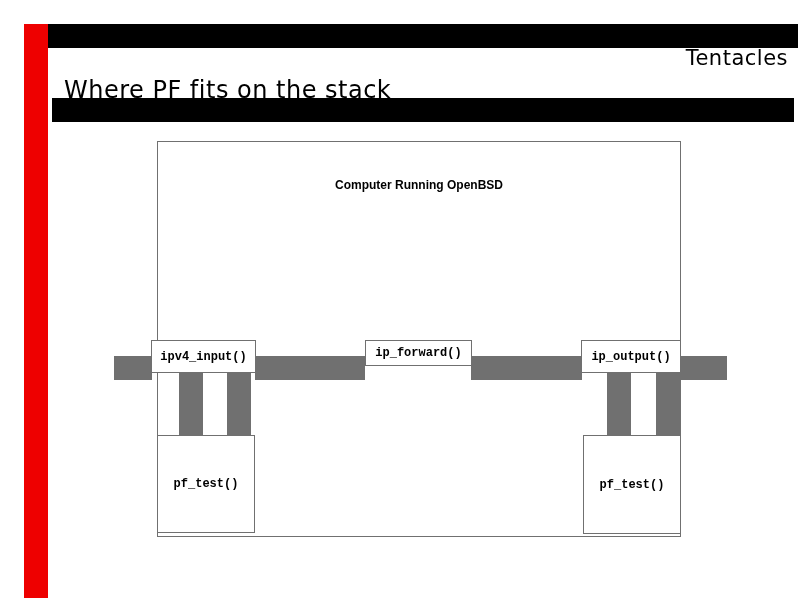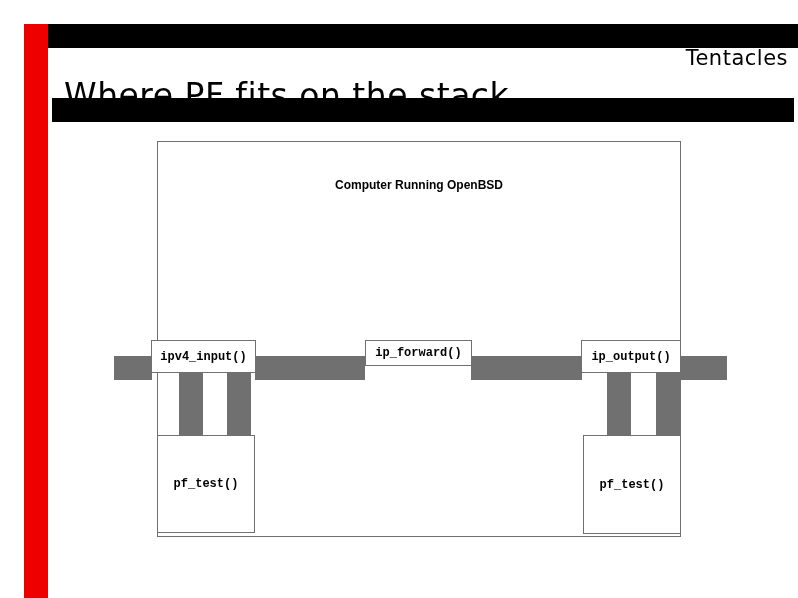--- a/index.html
+++ b/index.html
@@ -22,21 +22,21 @@
   .bottom-accent { position: absolute; left: 0; top: 590px; width: 440px; height: 8px; background: var(--accent-red); }
 
   
   .brand {
     position: absolute; top: 10px; right: 22px;
     font-size: 21px; color: var(--text-black);
     letter-spacing: 0.5px;
   }
   .title {
     position: absolute; left: 28px; top: 40px;
-    font-size: 33px; font-weight: normal; color: var(--text-black);
+    font-size: 24px; font-weight: normal; color: var(--text-black);
     letter-spacing: 0.5px; white-space: nowrap;
   }
   .title-rule { position: absolute; left: 28px; top: 74px; width: 742px; height: 7px; background: var(--text-black); }
 
   
   .bigbox {
     position: absolute; left: 133px; top: 117px; width: 524px; height: 396px;
     border: 1px solid var(--line-gray); background: #fff;
   }
   .bigbox-label {

